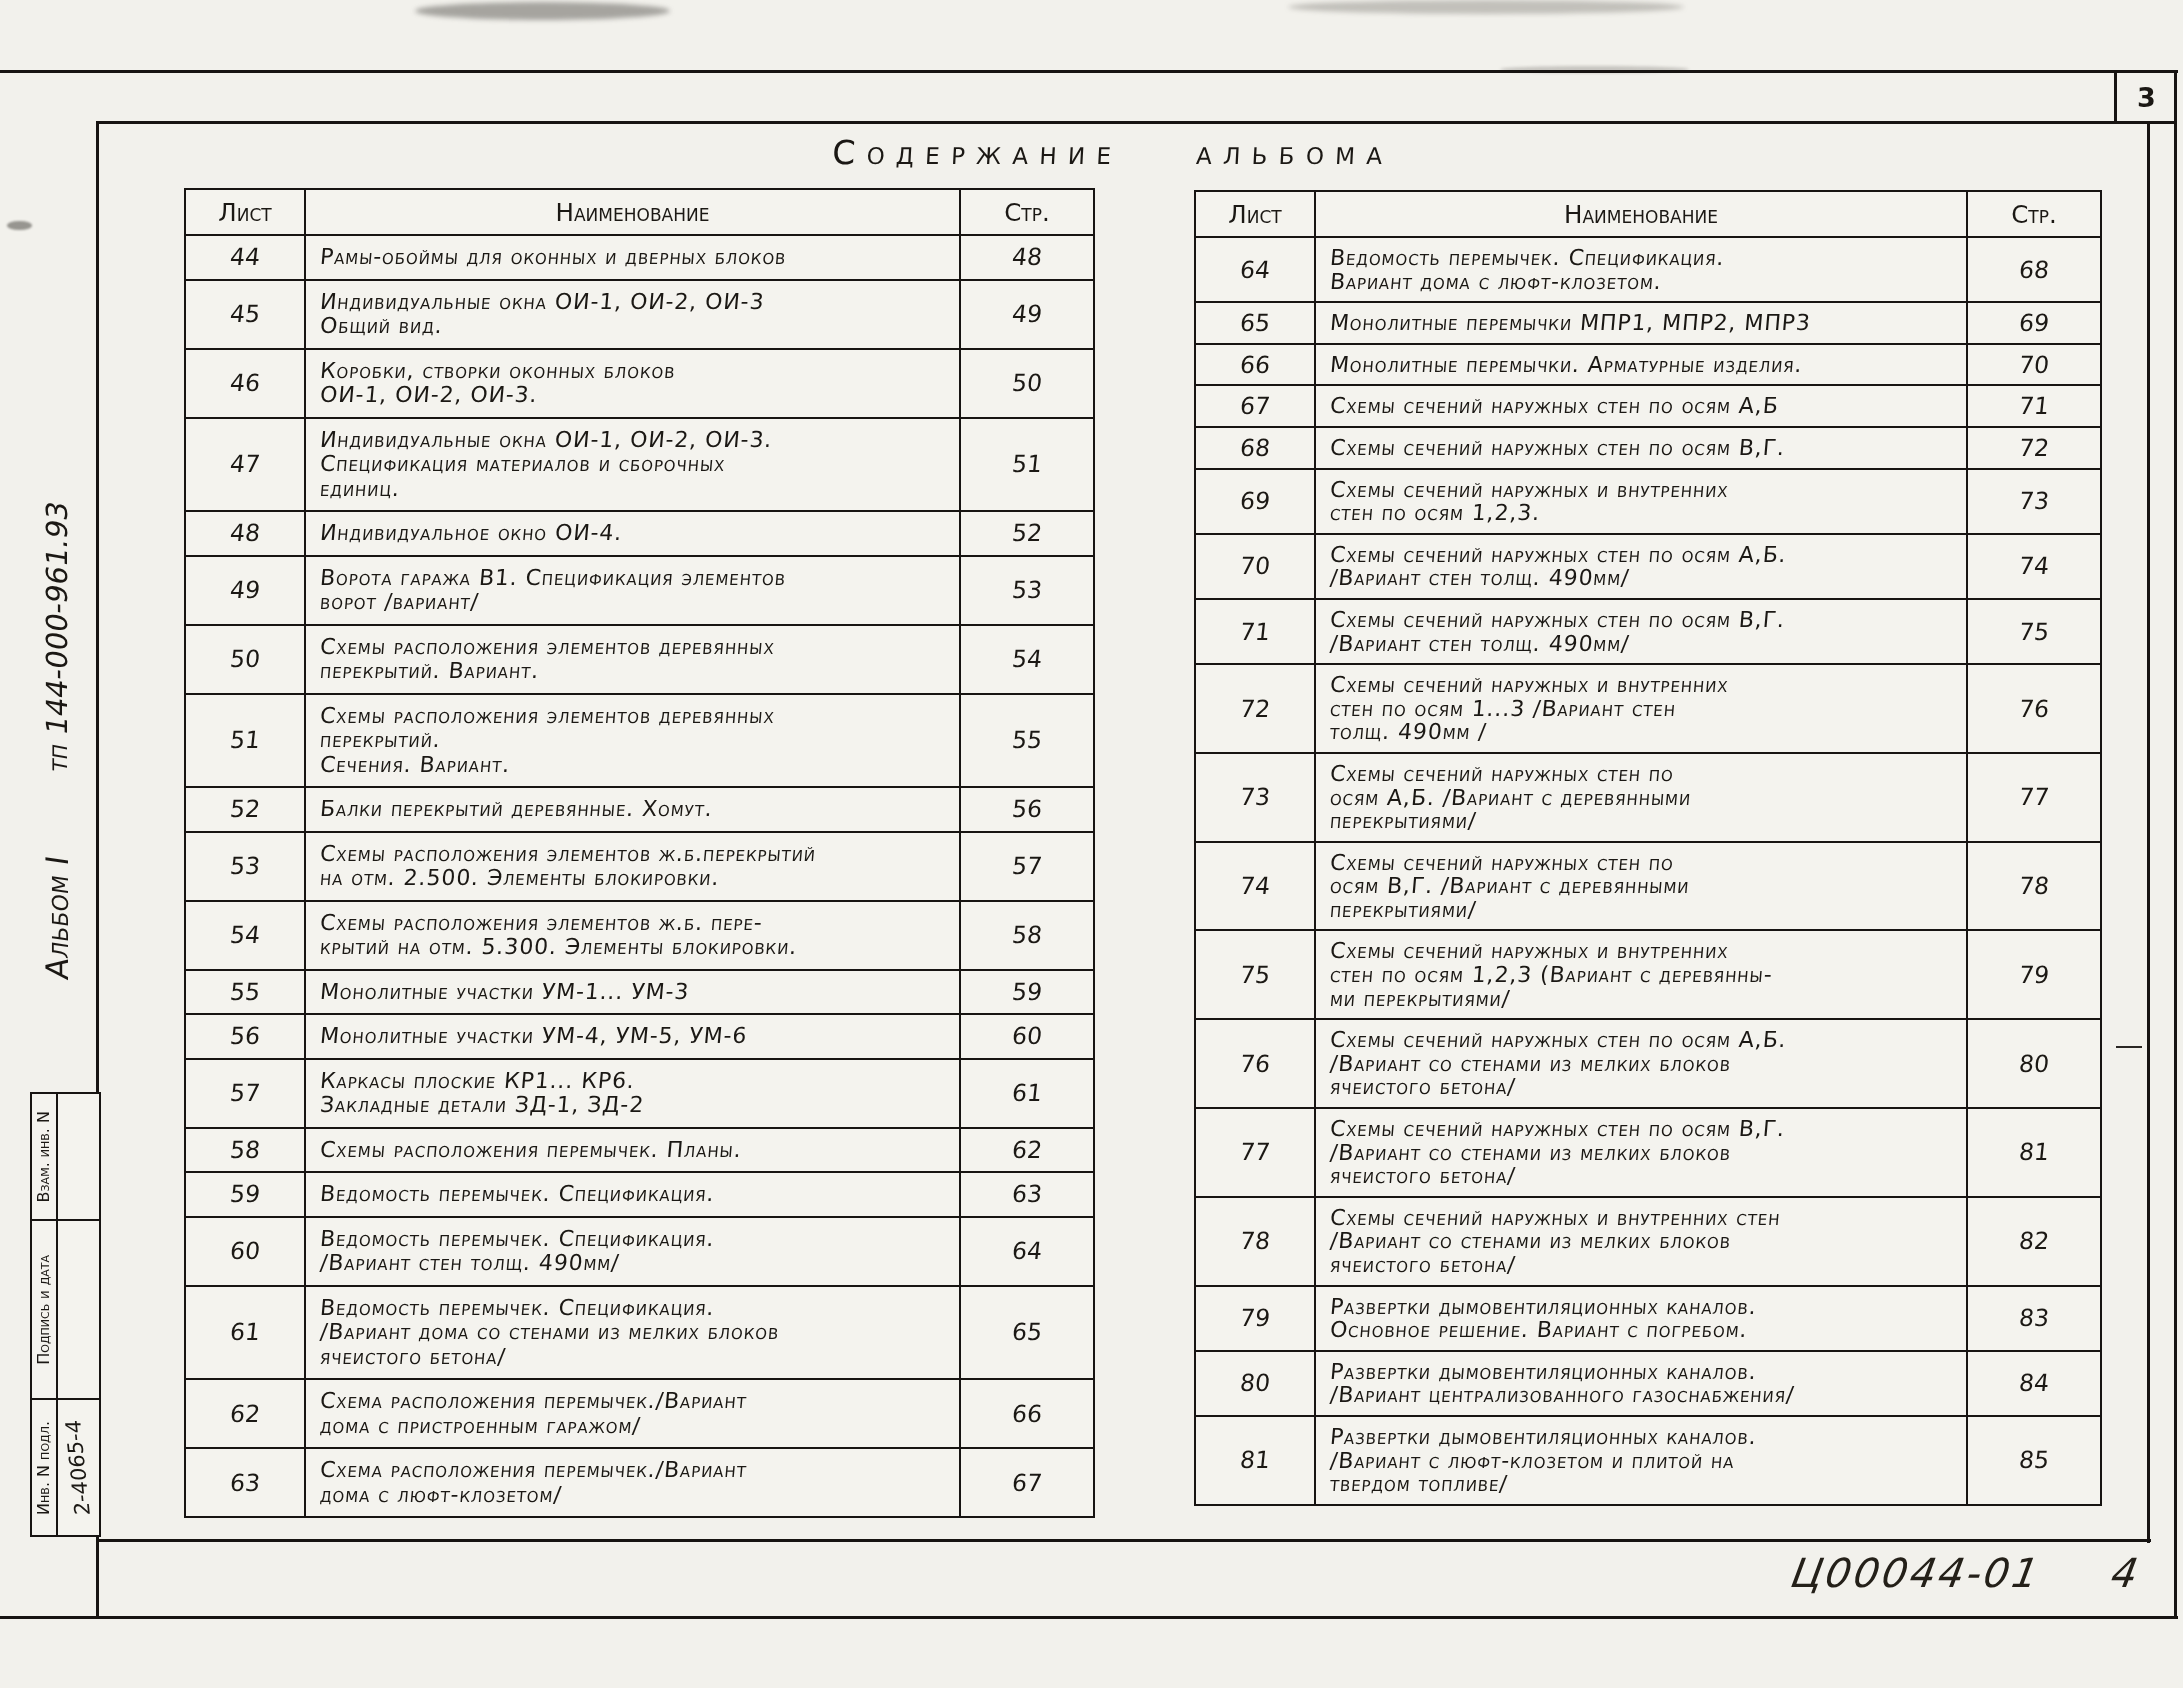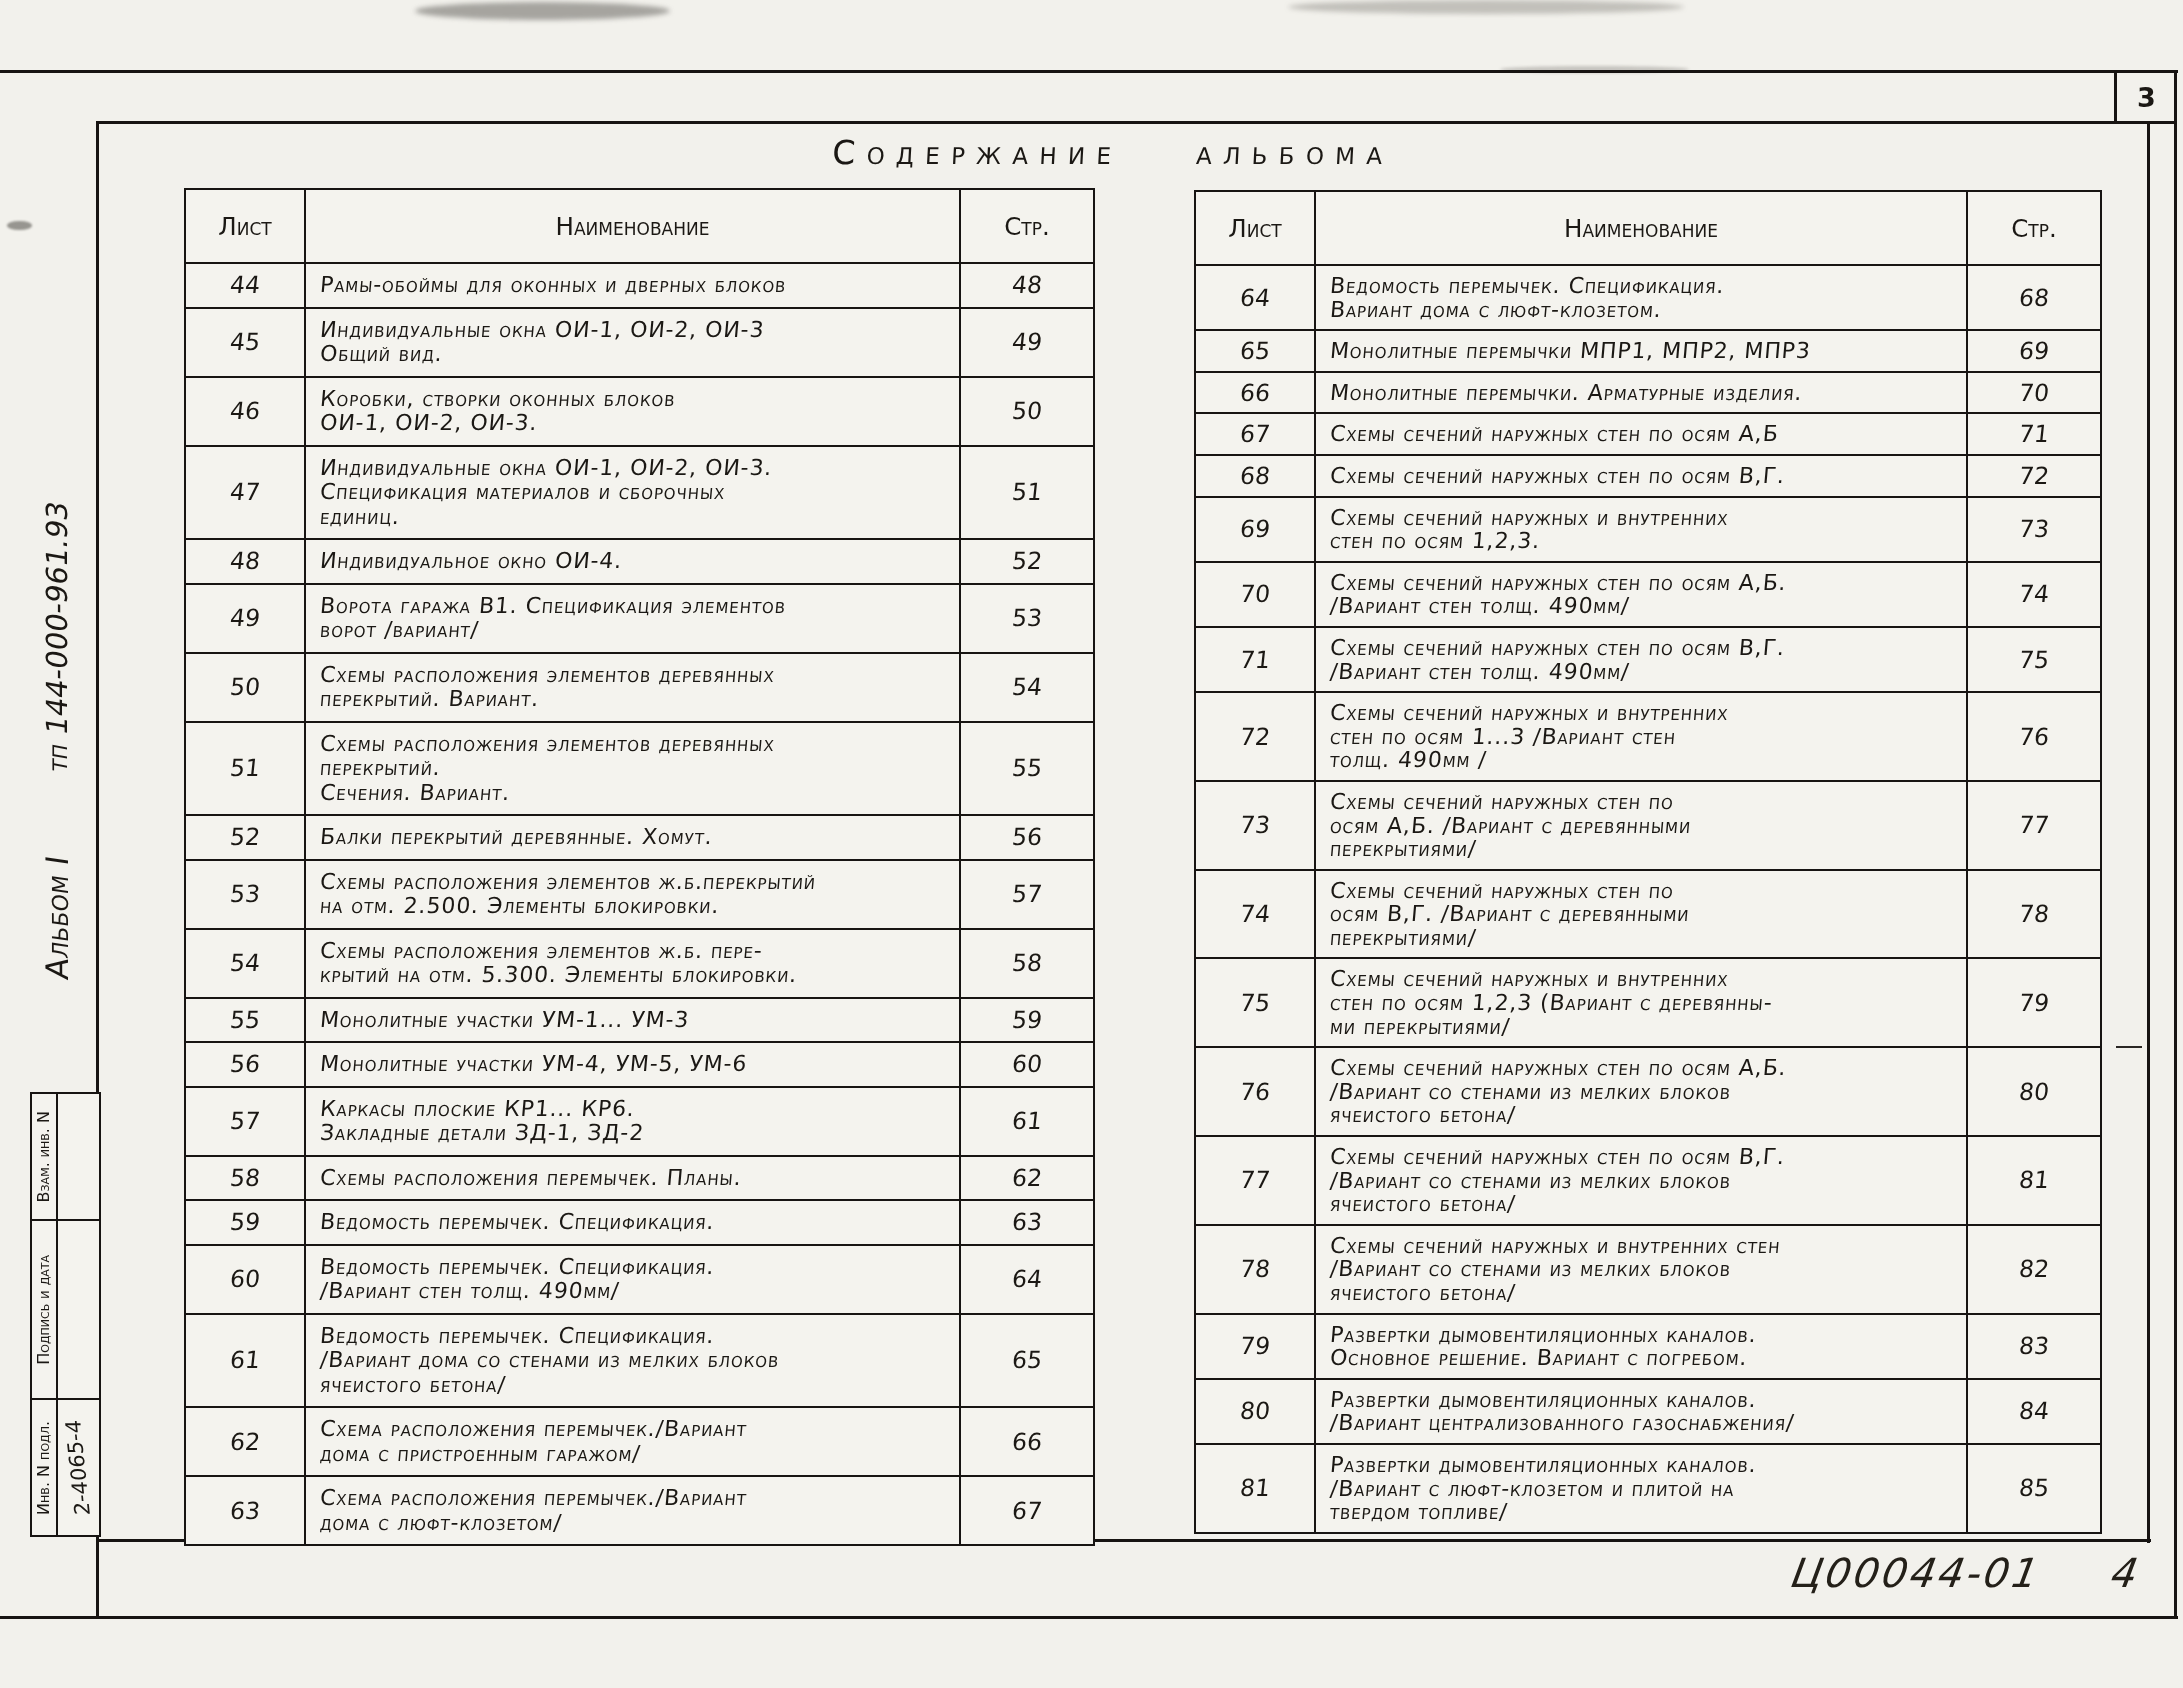--- a/index.html
+++ b/index.html
@@ -30,21 +30,21 @@
     text-align:center; font-size:33px; letter-spacing:11.3px; word-spacing:52px;
     transform:skewX(-3deg); white-space:nowrap;}
   
   .ctable{position:absolute; border:2.8px solid #171412; background:#f4f3ee;}
   #table-left {left:184px;  top:188px; width:907px; --lh:24.5px; --pv:9px;}
   #table-right{left:1194px; top:190px; width:904px; --lh:23.6px; --pv:8px;}
   .trow{display:grid; grid-template-columns:118px 1fr 134px; border-top:2.4px solid #171412;}
   .trow.thead{border-top:none;}
   .cell{border-left:2.4px solid #171412; min-width:0;}
   .cell:first-child{border-left:none;}
-  .thead .cell{height:72px; display:flex; align-items:center; justify-content:center;
+  .thead .cell{height:44px; display:flex; align-items:center; justify-content:center;
     font-size:24.5px;}
   .c-num,.c-page{display:flex; align-items:center; justify-content:center; font-size:23.6px;}
   .c-name{padding:var(--pv) 5.7px var(--pv) 13.2px; font-size:22px; line-height:var(--lh);
     letter-spacing:0.9px;}
   .nline{transform:skewX(-5deg); transform-origin:left bottom; white-space:nowrap;}
   .numlean{transform:skewX(-6deg);}
   
   .rotbox{position:absolute; left:21px; top:979px; width:764px; height:71px;
     transform:rotate(-90deg); transform-origin:0 0;
     display:flex; align-items:center; gap:85px; white-space:nowrap;}

